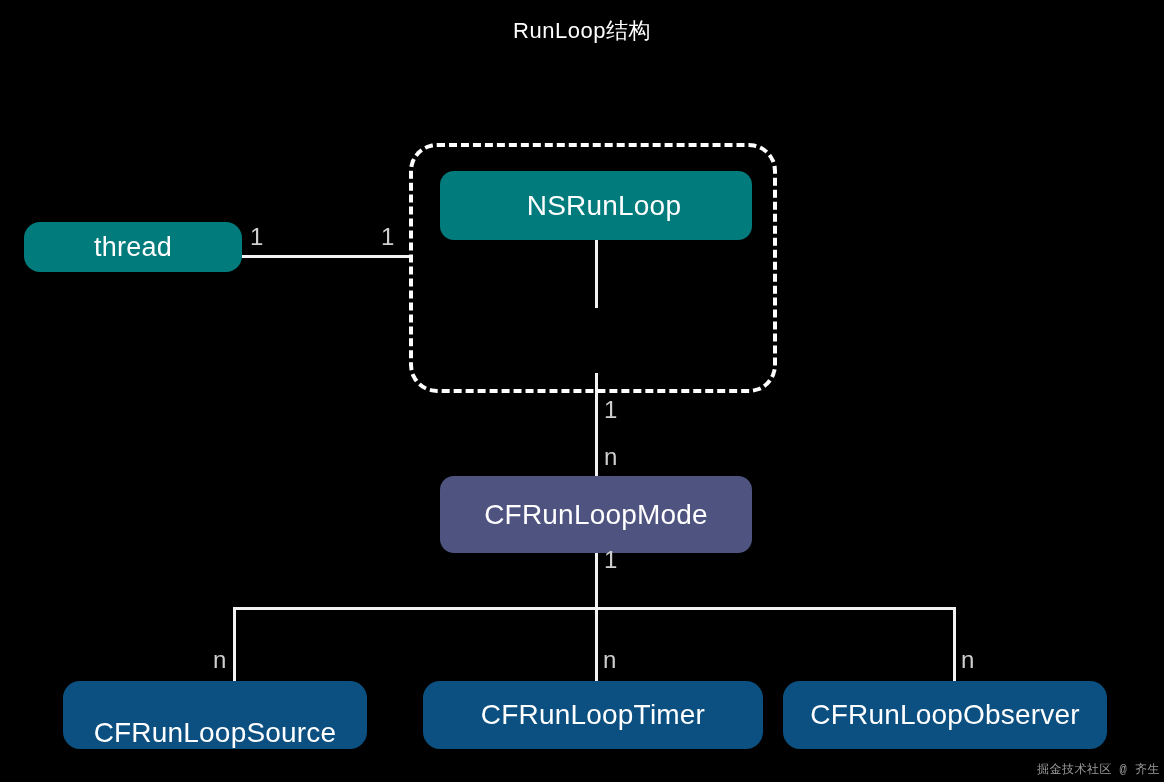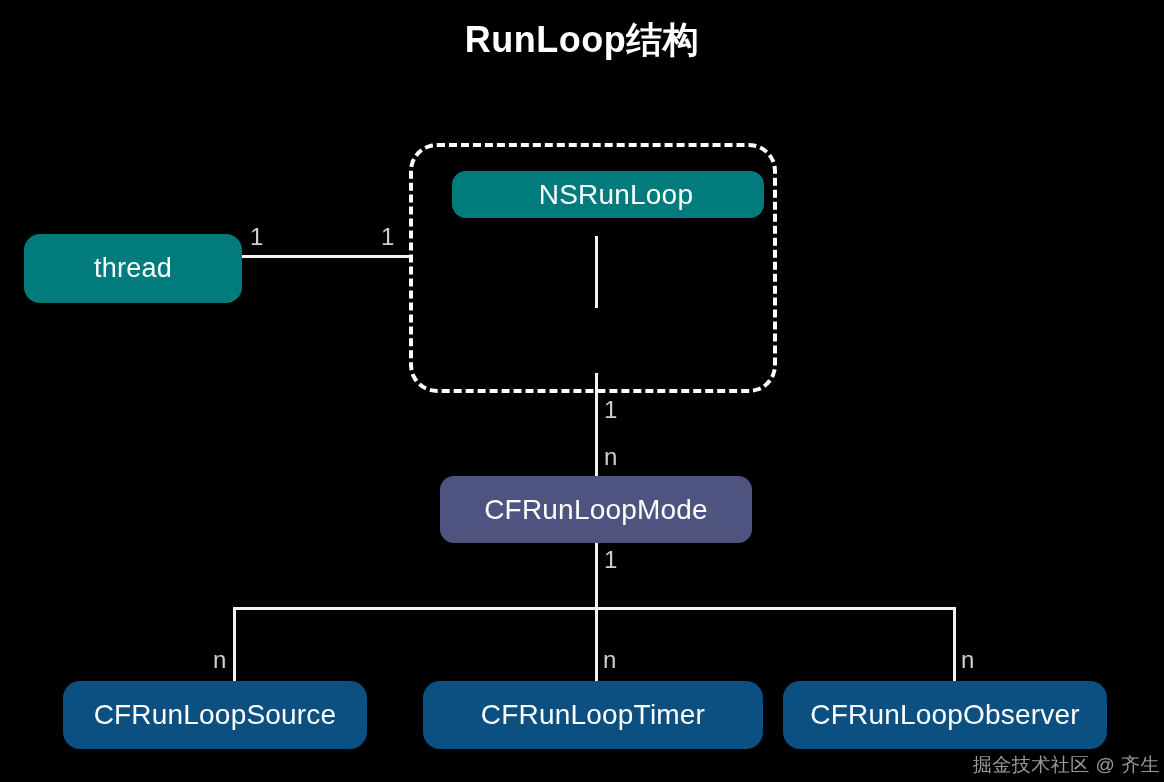--- a/index.html
+++ b/index.html
@@ -24,22 +24,22 @@
     background: #000000;
   }
 
   
   .title {
     position: absolute;
     left: 0;
     top: 16px;
     width: 1164px;
     text-align: center;
-    font-size: 36px;
-    font-weight: 700;
+    font-size: 22px;
+    font-weight: 400;
     letter-spacing: 0.5px;
     color: #ffffff;
     white-space: nowrap;
   }
 
   
   .node {
     position: absolute;
     display: flex;
     align-items: center;
@@ -53,25 +53,25 @@
     box-sizing: border-box;
   }
 
   
   .c-teal   { background: #017b7c; }
   .c-green  { background: #0a750a; }
   .c-purple { background: #4f5380; }
   .c-blue   { background: #0b5080; }
 
   
-  #node-thread        { left: 24px;  top: 222px; width: 218px; height: 69px; font-size: 27px; border-radius: 16px; margin-top: 12px; }
-  #node-nsrunloop     { left: 452px; top: 171px; width: 312px; height: 47px; padding-left: 16px; }
+  #node-thread        { left: 24px;  top: 222px; width: 218px; height: 50px; font-size: 27px; border-radius: 16px; }
+  #node-nsrunloop     { left: 440px; top: 171px; width: 312px; height: 69px; padding-left: 16px; }
   #node-cfrunloop     { left: 440px; top: 307px; width: 312px; height: 66px; }
-  #node-cfrunloopmode { left: 440px; top: 476px; width: 312px; height: 67px; }
-  #node-source        { left: 63px;  top: 681px; width: 304px; height: 68px; border-radius: 17px; }
+  #node-cfrunloopmode { left: 440px; top: 476px; width: 312px; height: 77px; }
+  #node-source        { left: 63px;  top: 681px; width: 304px; height: 68px; border-radius: 17px; align-items: flex-end; }
   #node-timer         { left: 423px; top: 681px; width: 340px; height: 68px; border-radius: 17px; text-align: right; }
   #node-observer      { left: 783px; top: 681px; width: 324px; height: 68px; border-radius: 17px; }
 
   
   #group-runloop {
     position: absolute;
     left: 409px;
     top: 143px;
     width: 368px;
     height: 250px;
@@ -120,24 +120,25 @@
   #lbl-mode-1     { left: 604px; top: 548px; }
   #lbl-n-source   { left: 213px; top: 648px; }
   #lbl-n-timer    { left: 603px; top: 648px; }
   #lbl-n-observer { left: 961px; top: 648px; }
 
   
   #watermark {
     position: absolute;
     right: 4px;
     bottom: 4px;
-    font-size: 19px;
+    font-size: 12px;
     color: #9a9a9a;
     white-space: nowrap;
     letter-spacing: 0.5px;
+    font-family: Liberation Mono, monospace;
   }
 </style>
 </head>
 <body>
 
 <div id="canvas">
 
   <div class="title">RunLoop结构</div>
 
   <div class="line line-h" id="line-thread-group"></div>

